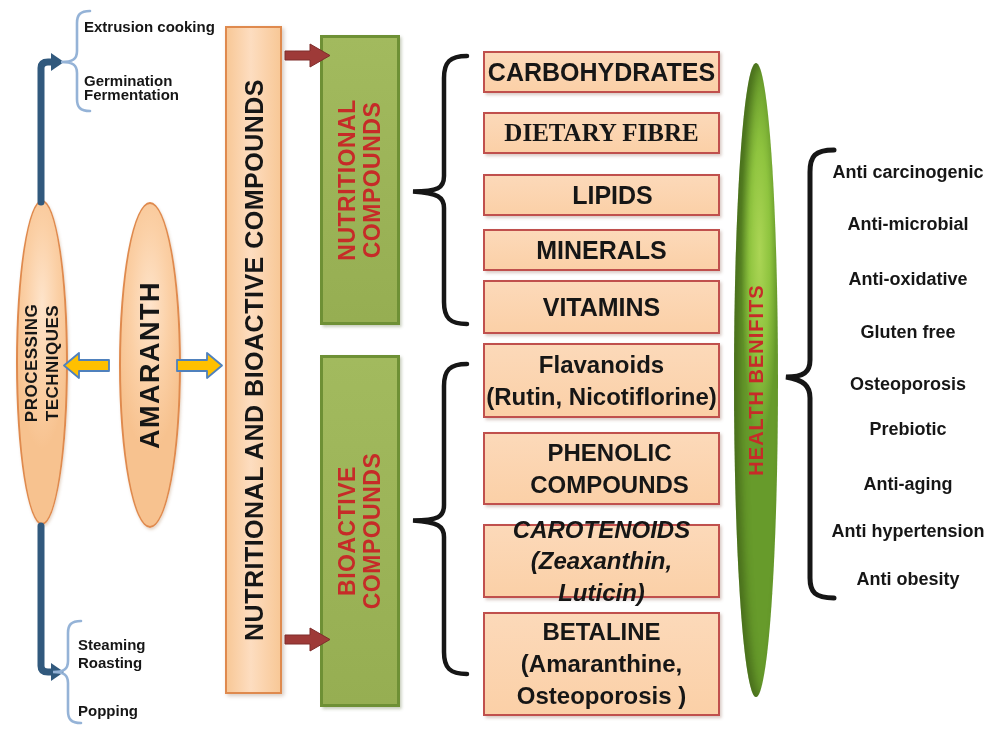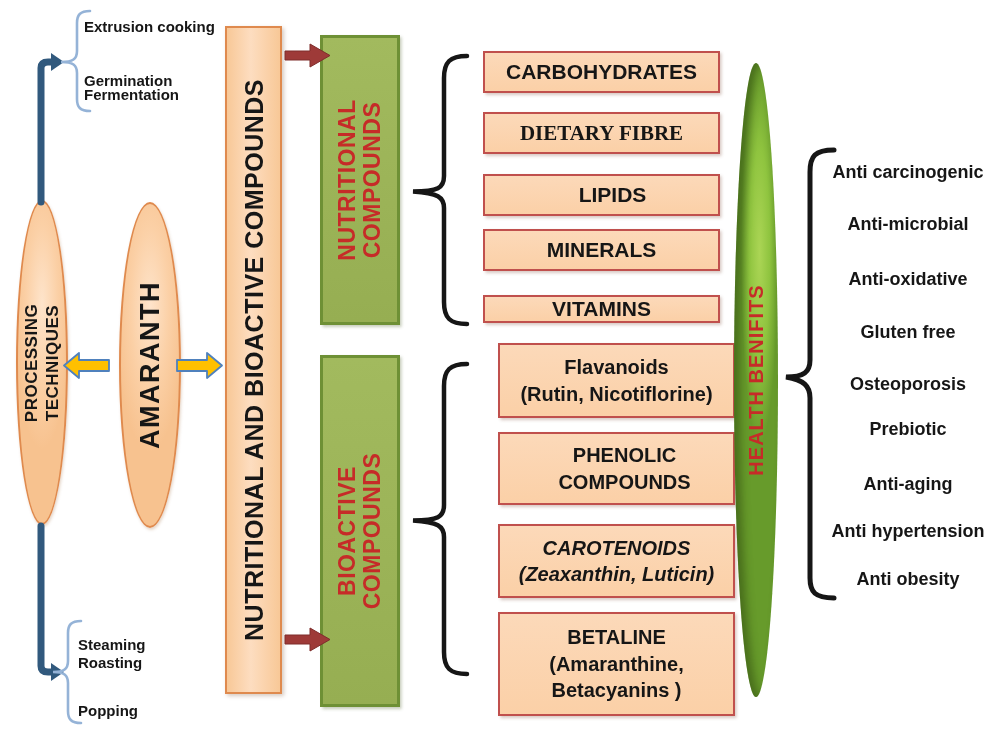--- a/index.html
+++ b/index.html
@@ -56,22 +56,22 @@
 
   
   .cbox {
     position: absolute; left: 483px; width: 237px;
     border: 2.5px solid #c0504d;
     background: linear-gradient(180deg, #fcd9b9 0%, #fbd0a7 100%);
     box-shadow: 1.5px 2px 3px rgba(120,70,50,0.3);
     display: flex; flex-direction: column; justify-content: center; align-items: center;
     color: #161616; font-weight: bold; text-align: center;
   }
-  .cbox.single { font-size: 21px; }
-  .cbox.multi  { font-size: 20px; line-height: 1.32; margin-left: 15px; }
+  .cbox.single { font-size: 25px; }
+  .cbox.multi  { font-size: 24px; line-height: 1.32; }
 
   
   .tech {
     position: absolute; font-size: 15px; font-weight: bold; color: #161616; white-space: nowrap;
   }
   .benefit {
     position: absolute; left: 812px; width: 192px;
     font-size: 18px; font-weight: bold; color: #161616;
     text-align: center; white-space: nowrap;
   }
@@ -124,40 +124,40 @@
     </div>
   <div class="cbox single" style="top:112px; height:42px;font-family:Liberation Serif, serif;">
       <div>DIETARY FIBRE</div>
     </div>
   <div class="cbox single" style="top:174px; height:42px;padding-left:22px;">
       <div>LIPIDS</div>
     </div>
   <div class="cbox single" style="top:229px; height:42px;">
       <div>MINERALS</div>
     </div>
-  <div class="cbox single" style="top:295px; height:28px;justify-content:flex-end;">
+  <div class="cbox single" style="top:280px; height:54px;">
       <div>VITAMINS</div>
     </div>
 
   <div class="cbox multi" style="top:343px; height:75px;">
     <div>Flavanoids</div>
     <div>(Rutin, Nicotiflorine)</div>
   </div>
   <div class="cbox multi" style="top:432px; height:73px;padding-left:16px;">
     <div>PHENOLIC</div>
     <div>COMPOUNDS</div>
   </div>
   <div class="cbox multi" style="top:524px; height:74px;font-style:italic;">
     <div>CAROTENOIDS</div>
     <div>(Zeaxanthin, Luticin)</div>
   </div>
   <div class="cbox multi" style="top:612px; height:104px;justify-content:center;">
     <div>BETALINE</div>
     <div>(Amaranthine,</div>
-    <div>Betacyanins )</div>
+    <div>Osteoporosis )</div>
   </div>
 
   <div class="health-ellipse" style="left:734px; top:63px; width:44px; height:634px;">
     <div class="rot health-lbl">HEALTH BENIFITS</div>
   </div>
 
   <div class="benefit" style="top:162px;">Anti carcinogenic</div>
   <div class="benefit" style="top:214px;">Anti-microbial</div>
   <div class="benefit" style="top:269px;">Anti-oxidative</div>
   <div class="benefit" style="top:322px;">Gluten free</div>

